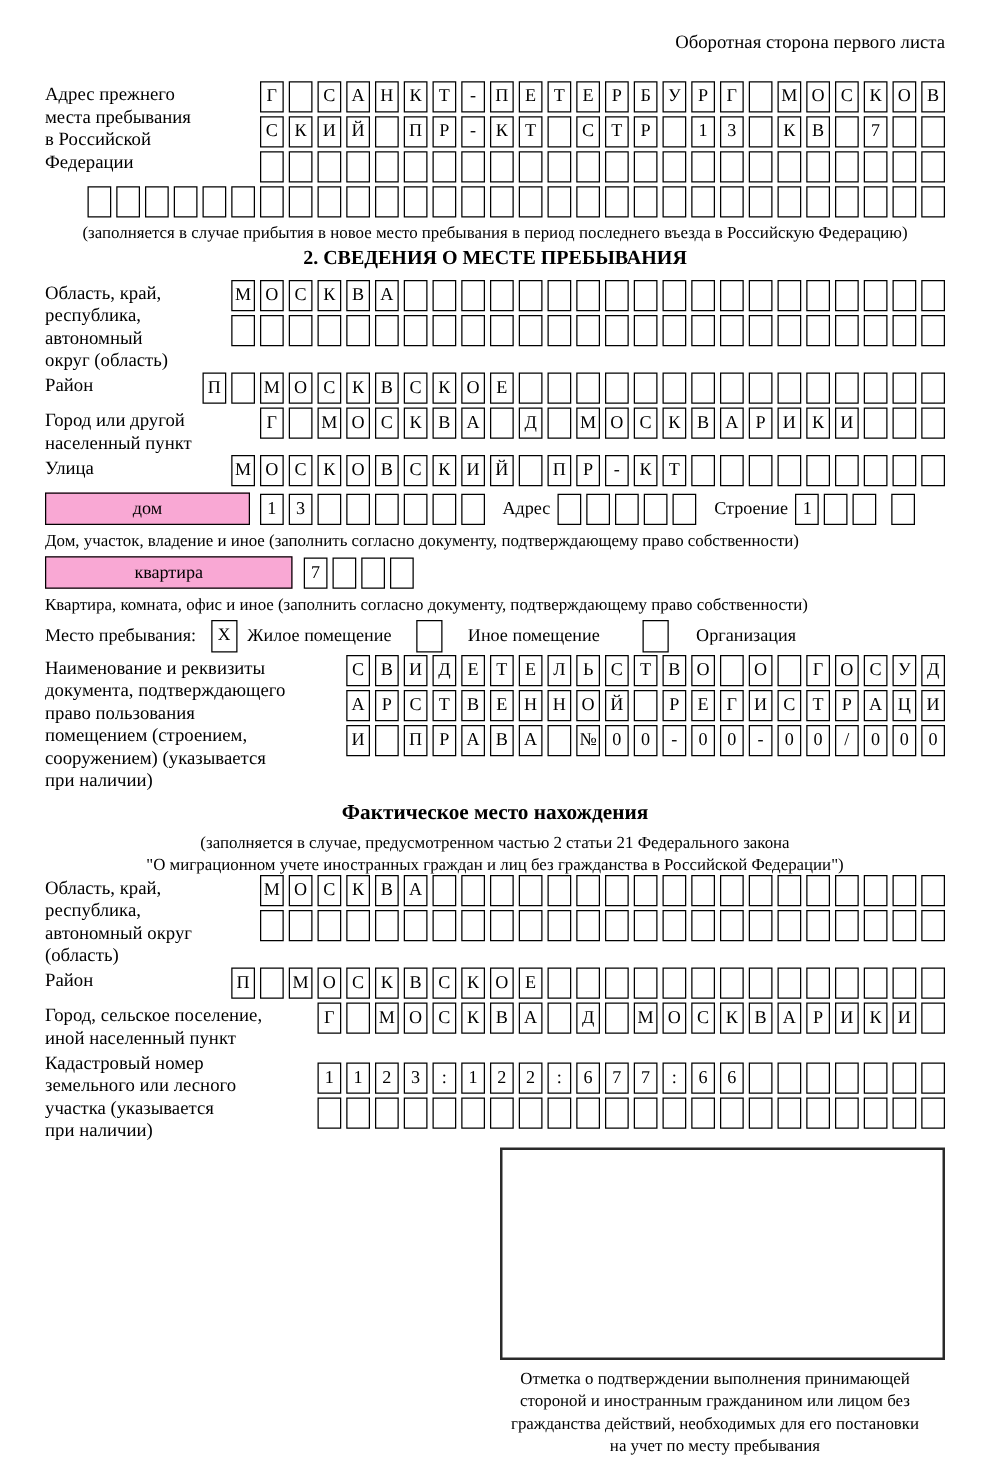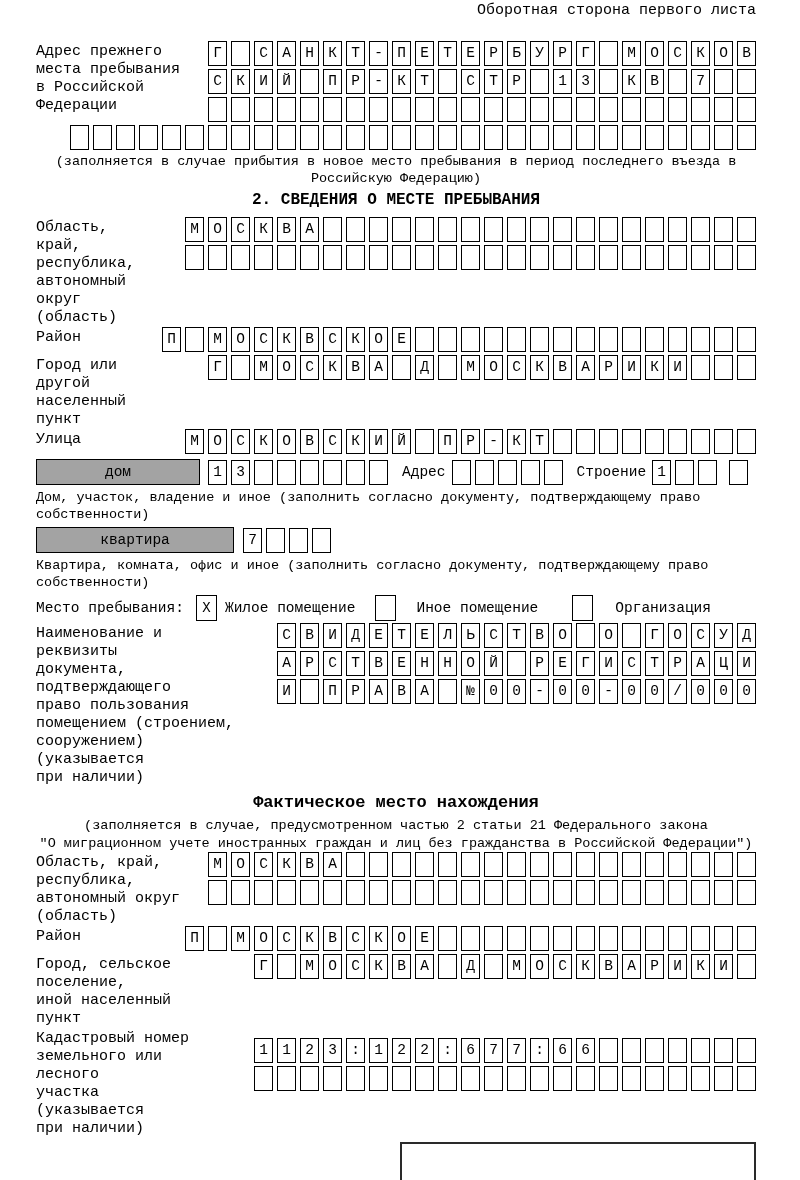--- a/index.html
+++ b/index.html
@@ -1,19 +1,19 @@
 <!DOCTYPE html>
 <html><head>
 <meta charset="utf-8">
 <style>
   html,body { margin:0; padding:0; background:#fff; }
   .page {
     position:relative; width:800px; height:1180px; box-sizing:border-box;
-    padding:2px 44px 0 36px; background:#fff; color:#000;
-    font-family:Liberation Mono, monospace; overflow:hidden;
+    padding:26px 44px 0 36px; background:#fff; color:#000;
+    font-family:Liberation Serif, serif; overflow:hidden;
   }
   .hdr-note { text-align:right; font-size:15px; margin-bottom:22px; }
 
   .frow { display:flex; align-items:flex-start; }
   .flabel { font-size:15px; line-height:18px; white-space:pre-line; padding-top:2px; flex-shrink:0; }
   .rows { margin-left:auto; }
 
   .boxrow { display:flex; justify-content:flex-end; margin-bottom:3px; }
   .cell {
     width:17px; height:23px; border:1.5px solid #000; margin-left:4px;
@@ -26,21 +26,21 @@
 
   .caption { font-size:13.5px; line-height:17px; text-align:center; margin:1px 0 4px; }
   .caption-left { font-size:13.5px; line-height:17px; margin:1px 0 4px; }
   h2.sec-title { text-align:center; font-size:16px; margin:2px 0 8px; font-weight:bold; }
   h3.sec-title { text-align:center; font-size:17px; margin:6px 0 5px; font-weight:bold; }
   .pre-center { white-space:pre-line; text-align:center; font-size:13.5px; line-height:17.5px; margin-bottom:0; }
 
   .dom-row { display:flex; align-items:center; margin:2px 0 4px; }
   .named-rect {
     height:24px; border:1.6px solid #000; display:flex; align-items:center;
-    justify-content:center; font-size:14.5px; flex-shrink:0; background:#a3a3a3;
+    justify-content:center; font-size:14.5px; flex-shrink:0; background:#f9a8d4;
   }
   .dom-rect { width:162px; margin-right:8px; }
   .kv-rect { width:196px; margin-right:9px; }
   .inline-label { margin:0 6px 0 10px; font-size:14.5px; white-space:nowrap; }
 
   .mesto-row { display:flex; align-items:center; margin:4px 0 2px; font-size:14.5px; }
   .checkbox {
     width:19px; height:24px; border:1.5px solid #000; display:flex; align-items:center;
     justify-content:center; font-size:14px; flex-shrink:0; background:#fff;
   }
@@ -657,14 +657,18 @@
           <div class="cell"></div>
           <div class="cell"></div>
           <div class="cell"></div>
           <div class="cell"></div>
           <div class="cell"></div>
         </div>
     </div>
   </div>
 
   <div class="stamp-box"></div>
+  <div class="confirm-note">Отметка о подтверждении выполнения принимающей
+стороной и иностранным гражданином или лицом без
+гражданства действий, необходимых для его постановки
+на учет по месту пребывания</div>
 
 </div>
 
 </body></html>

